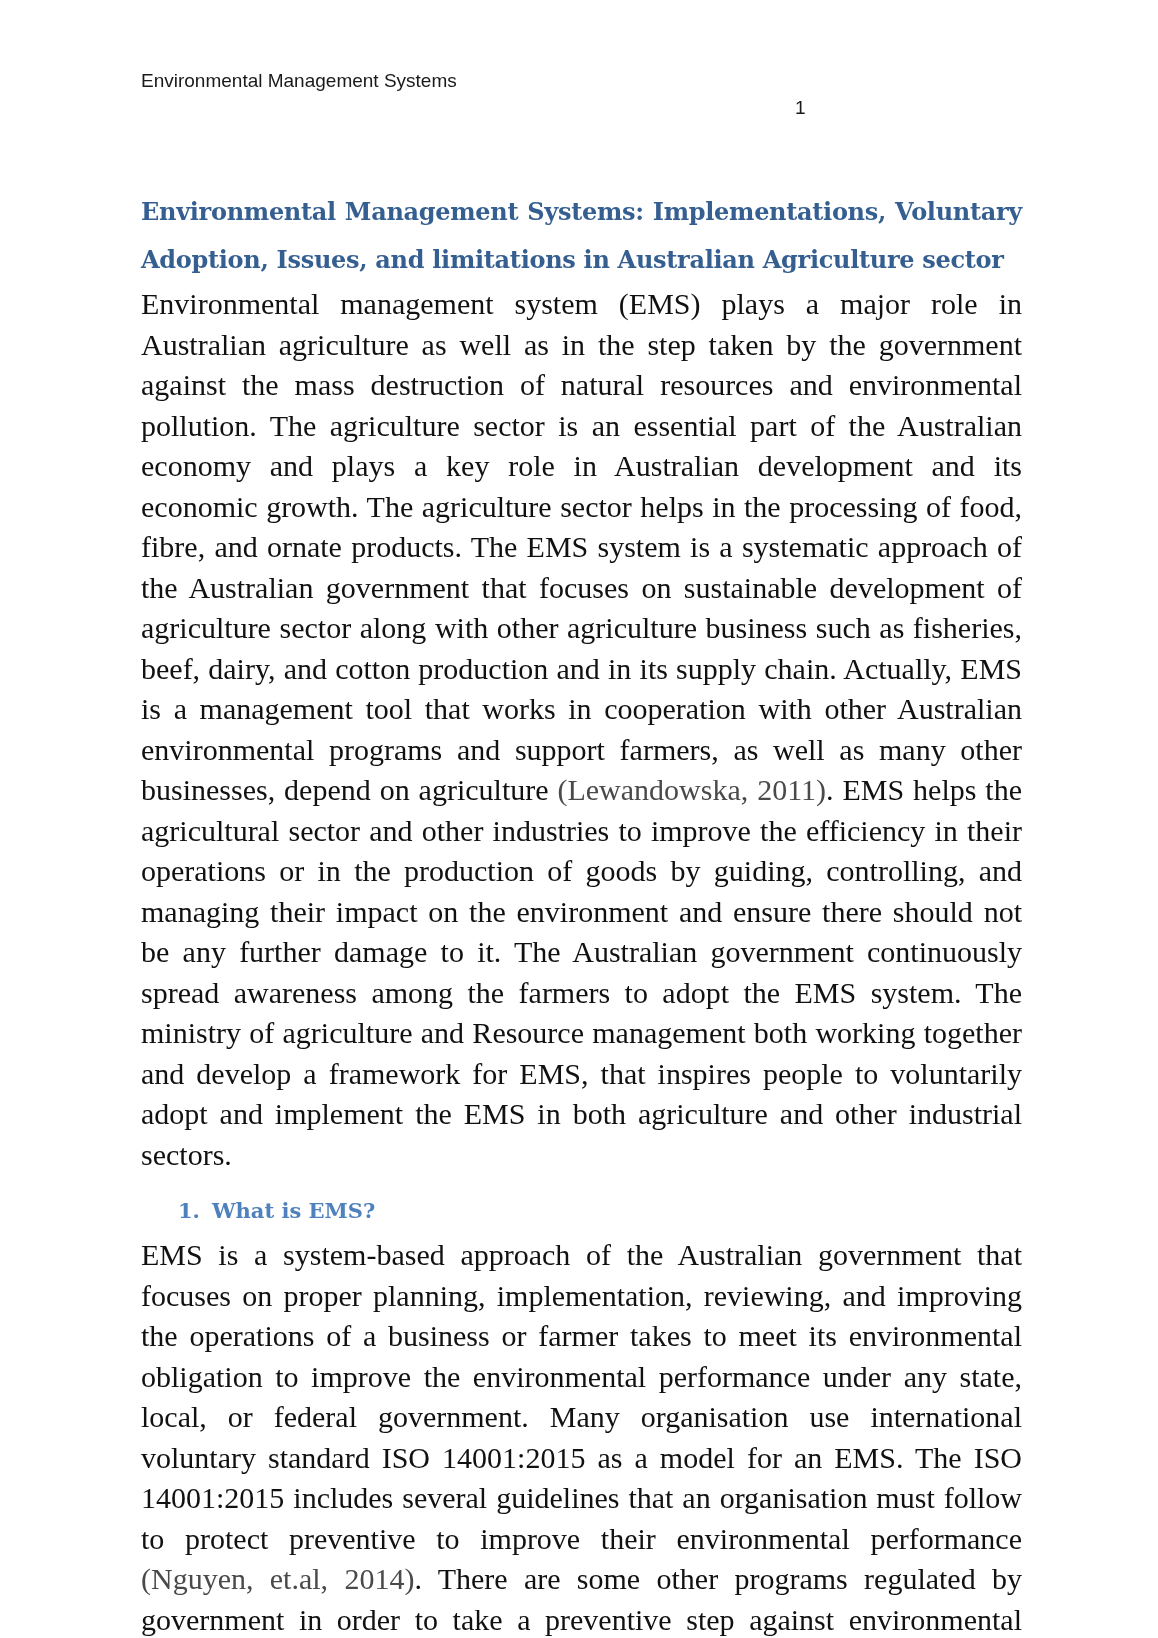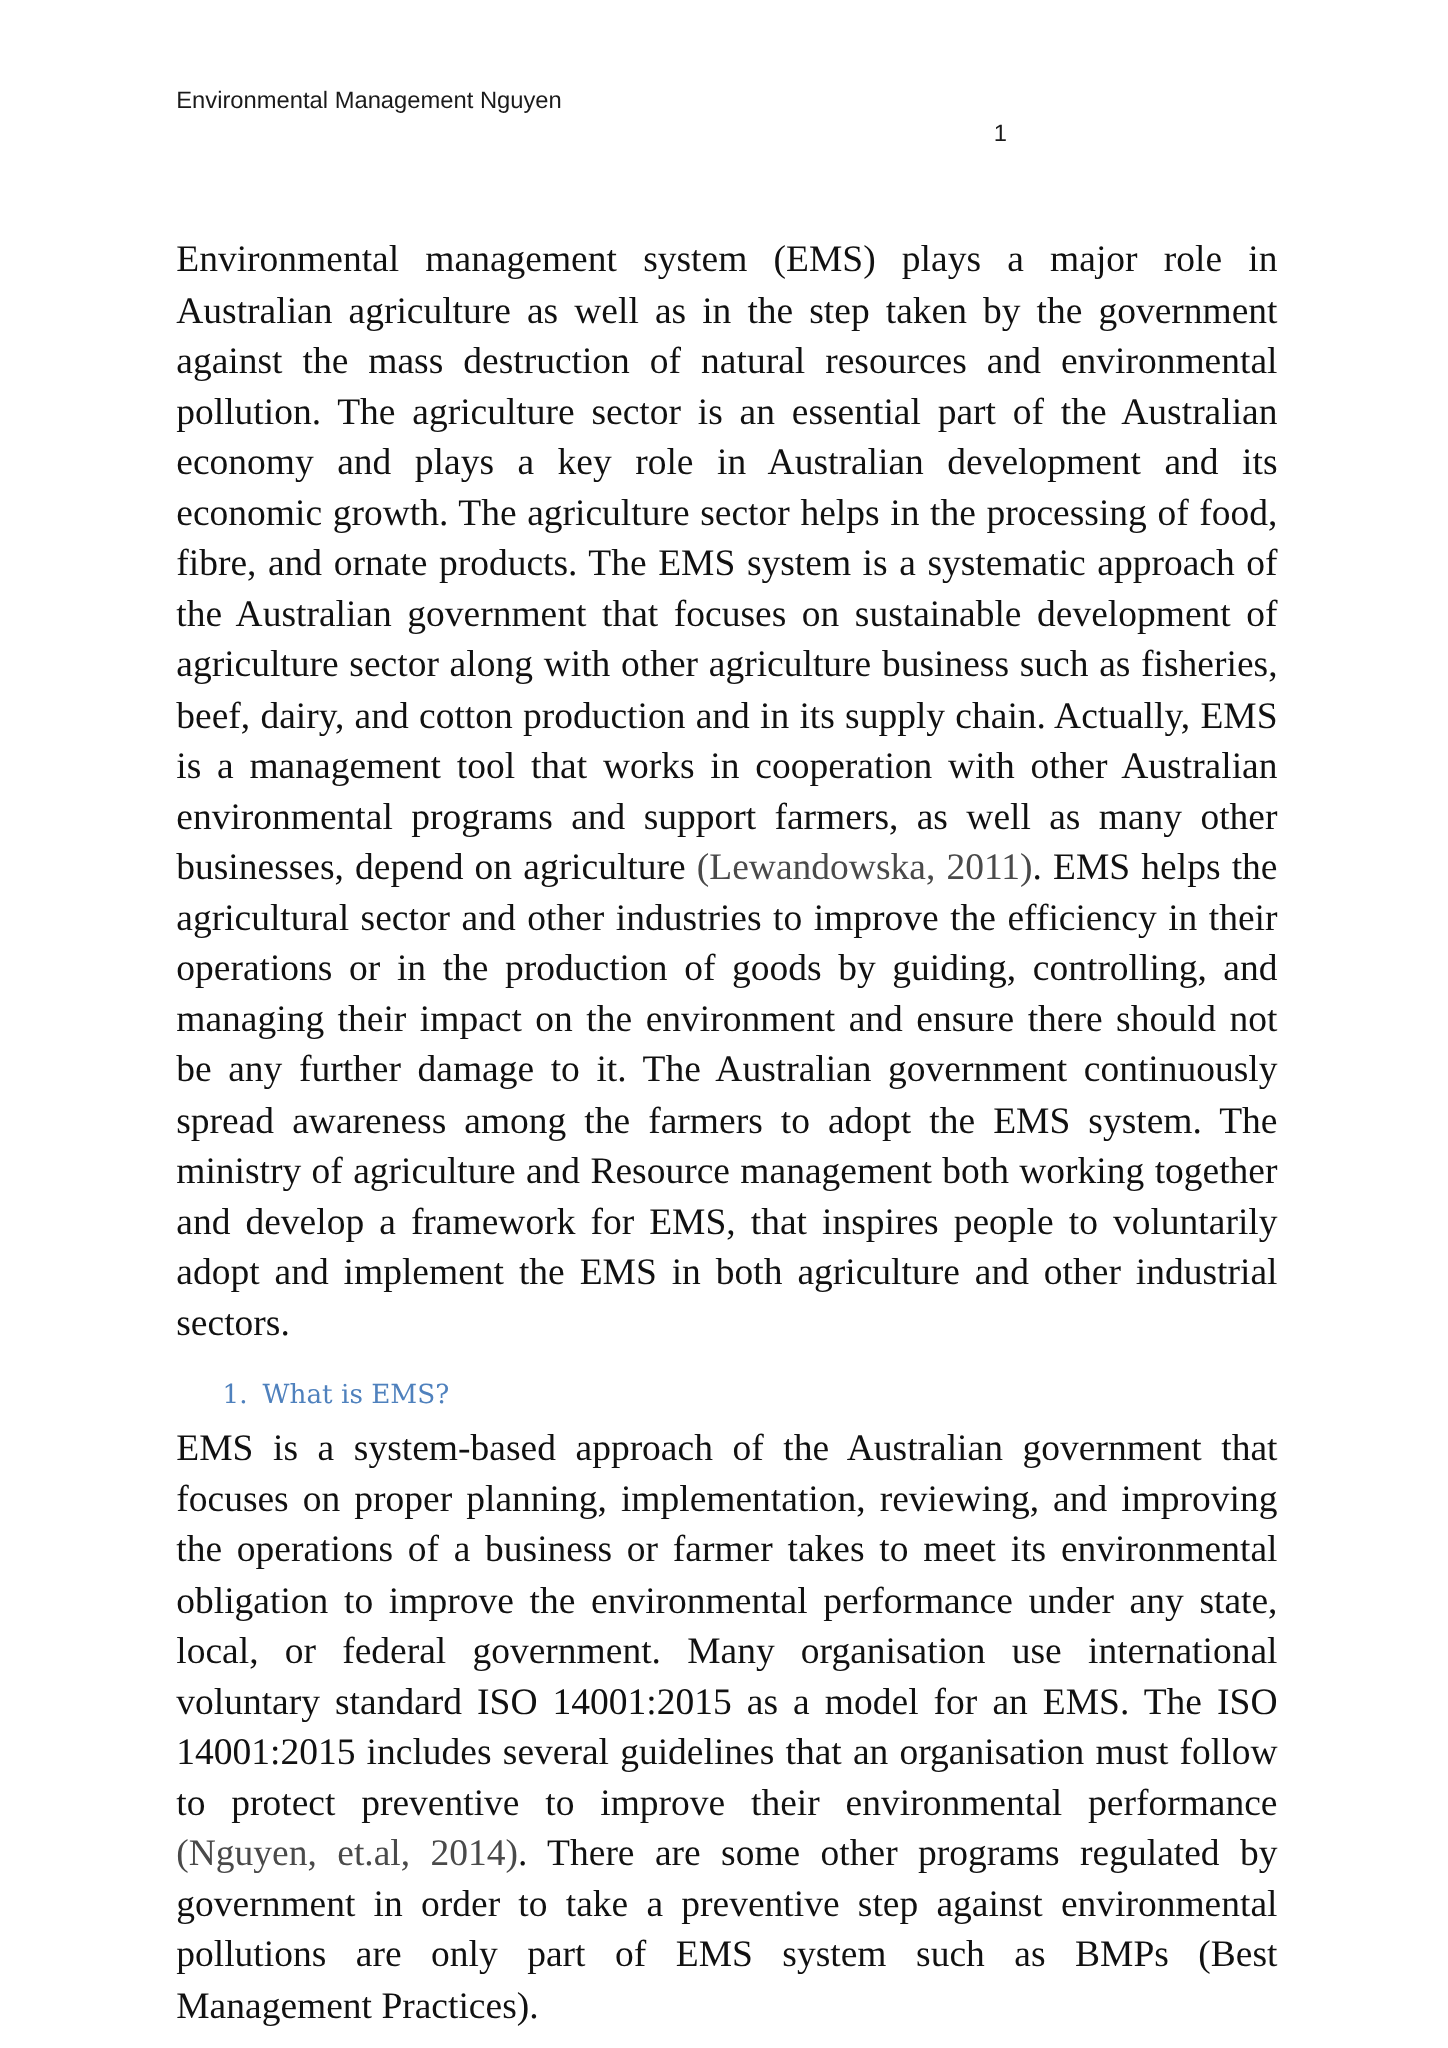--- a/index.html
+++ b/index.html
@@ -18,33 +18,34 @@
     font-family: "DejaVu Serif", serif; font-weight: bold; font-size: 24px;
     color: #365f91; text-align: justify; text-align-last: left;
     line-height: 48px; margin: 0; letter-spacing: -0.3px;
   }
   .body-text {
     font-family: "Liberation Serif", serif; font-size: 30px; color: #111;
     text-align: justify; line-height: 40.5px; margin: 0;
   }
   .citation { color: #4a4a4a; }
   .section-heading {
-    font-family: "DejaVu Serif", serif; font-weight: normal; font-size: 21px;
+    font-family: "DejaVu Serif", serif; font-weight: bold; font-size: 21px;
     color: #4f81bd; margin: 16px 0 4px 37px; line-height: 40px;
   }
   .section-heading .num { margin-right: 12px; }
 </style>
 </head>
 <body>
 
 <div class="page">
-  <div class="running-header">Environmental Management Nguyen</div>
+  <div class="running-header">Environmental Management Systems</div>
   <div class="page-number">1</div>
 
   <div class="content">
+    <h1 class="title">Environmental Management Systems: Implementations, Voluntary Adoption, Issues, and limitations in Australian Agriculture sector</h1>
 
     <p class="body-text"><span>Environmental management system (EMS) plays a major role in Australian agriculture as well as in the step taken by the government against the mass destruction of natural resources and environmental pollution. The agriculture sector is an essential part of the Australian economy and plays a key role in Australian development and its economic growth. The agriculture sector helps in the processing of food, fibre, and ornate products. The EMS system is a systematic approach of the Australian government that focuses on sustainable development of agriculture sector along with other agriculture business such as fisheries, beef, dairy, and cotton production and in its supply chain. Actually, EMS is a management tool that works in cooperation with other Australian environmental programs and support farmers, as well as many other businesses, depend on agriculture </span><span class="citation">(Lewandowska, 2011)</span><span>. EMS helps the agricultural sector and other industries to improve the efficiency in their operations or in the production of goods by guiding, controlling, and managing their impact on the environment and ensure there should not be any further damage to it. The Australian government continuously spread awareness among the farmers to adopt the EMS system. The ministry of agriculture and Resource management both working together and develop a framework for EMS, that inspires people to voluntarily adopt and implement the EMS in both agriculture and other industrial sectors.</span></p>
 
     <h2 class="section-heading"><span class="num">1.</span><span>What is EMS?</span></h2>
 
     <p class="body-text"><span>EMS is a system-based approach of the Australian government that focuses on proper planning, implementation, reviewing, and improving the operations of a business or farmer takes to meet its environmental obligation to improve the environmental performance under any state, local, or federal government. Many organisation use international voluntary standard ISO 14001:2015 as a model for an EMS. The ISO 14001:2015 includes several guidelines that an organisation must follow to protect preventive to improve their environmental performance </span><span class="citation">(Nguyen, et.al, 2014)</span><span>. There are some other programs regulated by government in order to take a preventive step against environmental pollutions are only part of EMS system such as BMPs (Best Management Practices).</span></p>
   </div>
 </div>
 
 </body></html>

